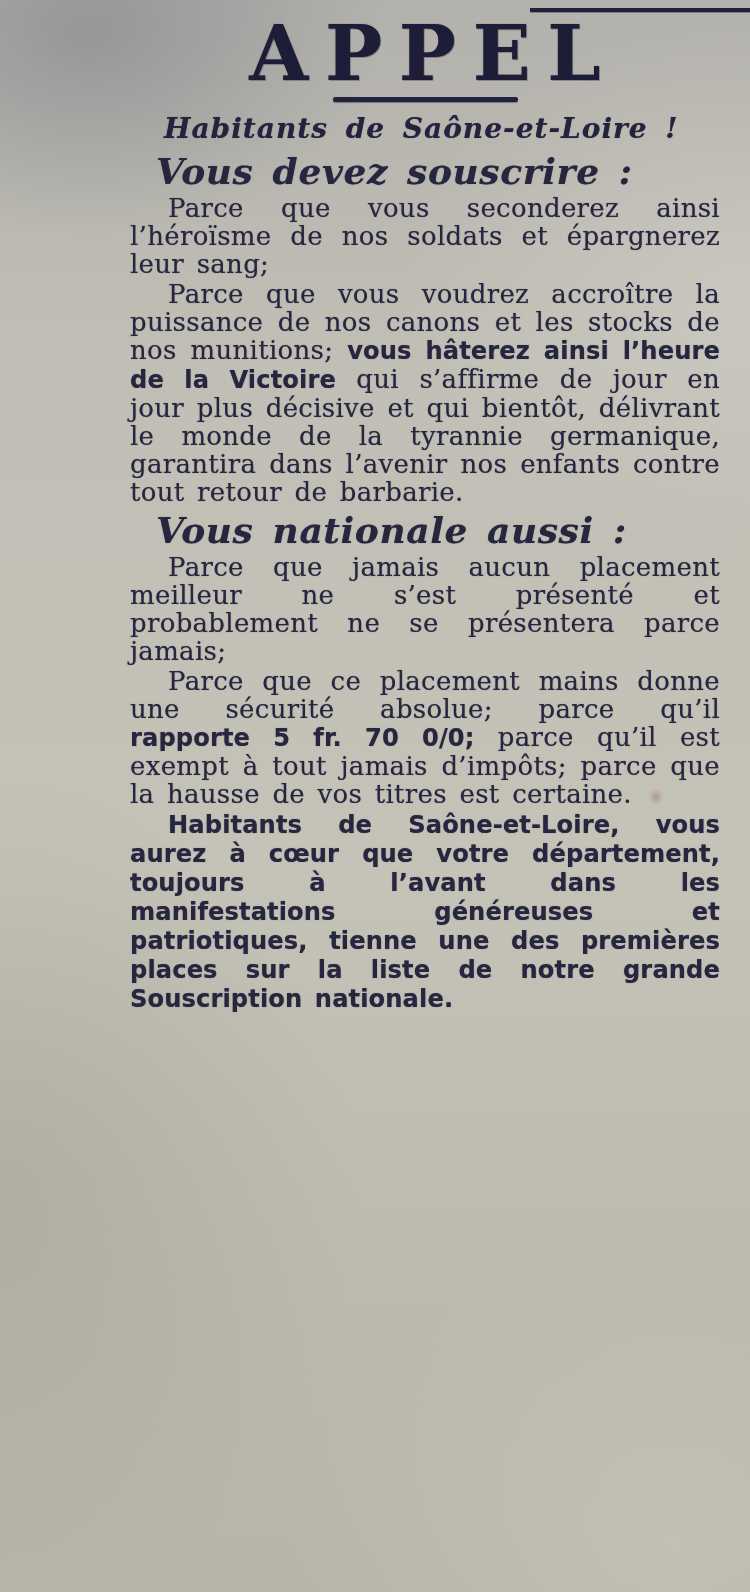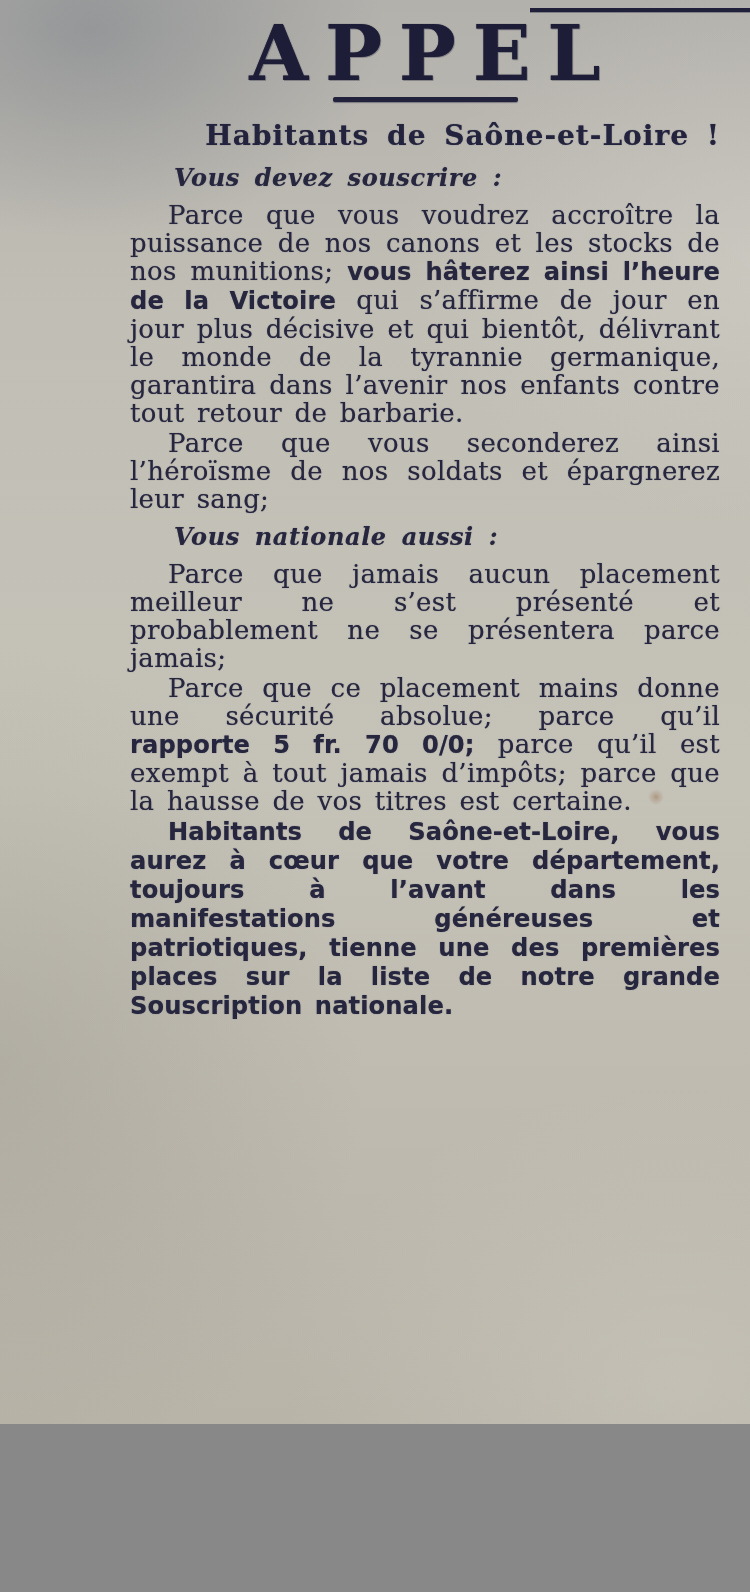--- a/index.html
+++ b/index.html
@@ -1,19 +1,19 @@
 <!DOCTYPE html>
 <html lang="fr"><head>
 <meta charset="utf-8">
 <style>
   html, body { margin: 0; padding: 0; background: #888; }
   .page {
     position: relative;
     width: 750px;
-    height: 1424px;
+    height: 1592px;
     overflow: hidden;
     margin: 0;
     font-family: "DejaVu Serif", serif;
     color: #26263f;
     background-color: #bdbab1;
     background-image:
       radial-gradient(circle at 656px 797px, rgba(146,100,60,0.45) 0px, rgba(146,100,60,0.25) 3px, rgba(146,100,60,0) 8px),
       radial-gradient(ellipse 420px 300px at 12% 2%, rgba(118,124,132,0.50), rgba(118,124,132,0) 70%),
       radial-gradient(ellipse 500px 380px at 100% 18%, rgba(214,212,204,0.45), rgba(214,212,204,0) 70%),
       radial-gradient(ellipse 560px 420px at 90% 97%, rgba(210,207,198,0.40), rgba(210,207,198,0) 70%),
@@ -43,43 +43,43 @@
   }
   .title-underline {
     width: 185px;
     height: 5px;
     margin: 7px auto 0 auto;
     background: #22223c;
     border-radius: 2px;
     box-shadow: 0 1px 1px rgba(34,34,60,0.4);
   }
   .subtitle {
-    margin: 17px 0 0 34px;
+    margin: 10px 0 0 34px;
     font-size: 28px;
     line-height: 33px;
+    font-style: italic;
     font-weight: bold;
     letter-spacing: 1px;
     word-spacing: 7px;
     color: #23233e;
     text-shadow: 0 0 1px rgba(35,35,62,0.55);
-    text-align: right;
   }
   .article-body {
     margin-top: 10px;
     font-size: 26px;
     line-height: 28px;
     text-align: justify;
     word-spacing: 4px;
     letter-spacing: 0.3px;
     text-shadow: 0 0 1px rgba(38,38,63,0.5);
   }
   .para { margin: 0 0 2px 0; text-indent: 38px; }
   .section-heading {
-    margin: 8px 0 7px 44px;
-    font-size: 24px;
+    margin: 8px 0 7px 26px;
+    font-size: 36px;
     line-height: 32px;
     font-style: italic;
     font-weight: bold;
     word-spacing: 6px;
     letter-spacing: 0.6px;
     text-align: left;
     text-indent: 0;
   }
   .seg-bold {
     font-family: "DejaVu Sans", sans-serif;
@@ -92,22 +92,22 @@
 <body>
 
 <div class="page">
   <div class="top-rule"></div>
   <div class="content">
     <h1 class="title">APPEL</h1>
     <div class="title-underline"></div>
     <h2 class="subtitle">Habitants de Saône-et-Loire !</h2>
     <div class="article-body">
         <div class="section-heading">Vous devez souscrire :</div>
+        <p class="para"><span>Parce que vous seconderez ainsi l’héroïsme de nos soldats et épargnerez leur sang;</span></p>
         <p class="para"><span>Parce que vous voudrez accroître la puissance de nos canons et les stocks de nos munitions; </span><span class="seg-bold">vous hâterez ainsi l’heure de la Victoire</span><span> qui s’affirme de jour en jour plus décisive et qui bientôt, délivrant le monde de la tyrannie germanique, garantira dans l’avenir nos enfants contre tout retour de barbarie.</span></p>
-        <p class="para"><span>Parce que vous seconderez ainsi l’héroïsme de nos soldats et épargnerez leur sang;</span></p>
         <div class="section-heading">Vous nationale aussi :</div>
         <p class="para"><span>Parce que jamais aucun placement meilleur ne s’est présenté et probablement ne se présentera parce jamais;</span></p>
         <p class="para"><span>Parce que ce placement mains donne une sécurité absolue; parce qu’il </span><span class="seg-bold">rapporte 5 fr. 70 0/0;</span><span> parce qu’il est exempt à tout jamais d’impôts; parce que la hausse de vos titres est certaine.</span></p>
         <p class="para"><span class="seg-bold">Habitants de Saône-et-Loire, vous aurez à cœur que votre département, toujours à l’avant dans les manifestations généreuses et patriotiques, tienne une des premières places sur la liste de notre grande Souscription nationale.</span></p>
       </div>
 
   </div>
 </div>
 
 </body></html>

